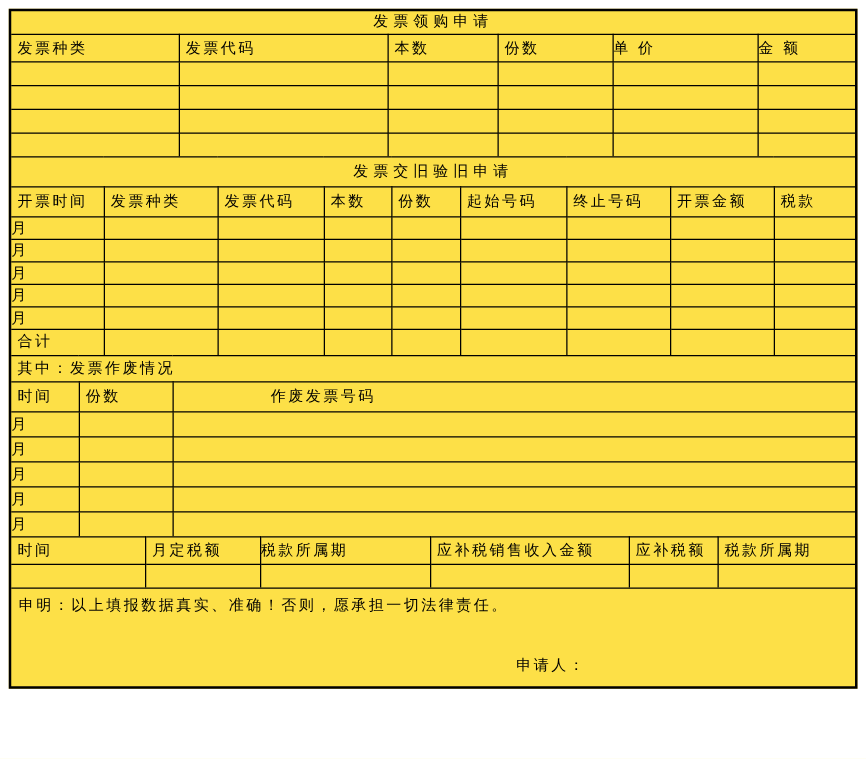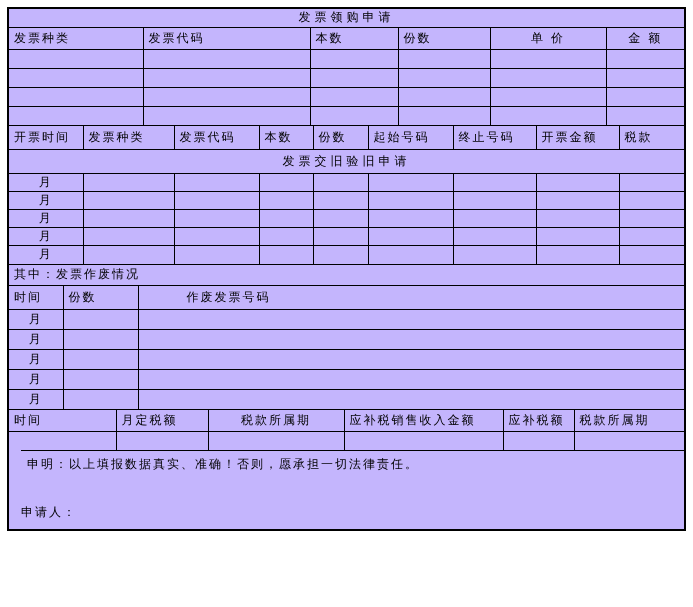--- a/index.html
+++ b/index.html
@@ -11,21 +11,21 @@
     font-family: "DejaVu Serif", "Liberation Serif", serif;
     color: #000000;
   }
   .form-wrap {
     position: absolute;
     left: 7px;
     top: 7px;
     width: 679px;
     box-sizing: border-box;
     border: 2px solid #000000;
-    background: #c4b5fd;
+    background: #fde047;
   }
   table.sec {
     border-collapse: collapse;
     border-style: hidden; 
     table-layout: fixed;
     width: 100%;
   }
   table.sec + table.sec,
   table.sec + div.footer-block {
     border-top: 1px solid #000000;
@@ -37,37 +37,36 @@
     padding: 0 5px;
     overflow: hidden;
     white-space: nowrap;
     vertical-align: middle;
   }
   td.title {
     text-align: center;
     letter-spacing: 4px;
     padding: 0;
   }
-  td.center { text-align: center; padding: 0; }
-  td.voidnum-hd { padding-left: 48px; }
+  td.center { padding: 0; }
+  td.voidnum-hd { padding-left: 78px; }
   tr.h17 { height: 17px; }
   tr.h18 { height: 18px; }
   tr.h19 { height: 19px; }
   tr.h20 { height: 20px; }
   tr.h21 { height: 21px; margin-top: 43px; }
   tr.h22 { height: 22px; }
   tr.h24 { height: 24px; }
   .footer-block {
     height: 79px;
     box-sizing: border-box;
     display: flex;
-    flex-direction: column;
+    flex-direction: row;
     font-size: 12px;
     letter-spacing: 2px;
-    margin-left: 12px;
   }
   .declaration {
     padding: 5px 6px 0 6px;
   }
   .applicant {
     margin-top: auto;
     margin-bottom: 8px;
     text-align: left;
   }
 </style>
@@ -139,79 +138,90 @@
         <col style="width:85px">
       <col style="width:54px">
         <col style="width:55px">
         <col style="width:85px">
       <col style="width:83px">
         <col style="width:83px">
         <col>
     </colgroup>
     <tbody>
         <tr class="h24">
+      <td class="title" colspan="9">发票交旧验旧申请</td>
+    </tr>
+    <tr class="h24">
       <td>开票时间</td>
       <td>发票种类</td>
       <td>发票代码</td>
       <td>本数</td>
       <td>份数</td>
       <td>起始号码</td>
       <td>终止号码</td>
       <td>开票金额</td>
       <td>税款</td>
     </tr>
-    <tr class="h24">
-      <td class="title" colspan="9">发票交旧验旧申请</td>
-    </tr>
-    <tr class="h18">
-      <td class="center">月</td>
-      <td></td>
-          <td></td>
-          <td></td>
-          <td></td>
-          <td></td>
-          <td></td>
-          <td></td>
-          <td></td>
-    </tr>
-    <tr class="h18">
-      <td class="center">月</td>
-      <td></td>
-          <td></td>
-          <td></td>
-          <td></td>
-          <td></td>
-          <td></td>
-          <td></td>
-          <td></td>
-    </tr>
-    <tr class="h18">
-      <td class="center">月</td>
-      <td></td>
-          <td></td>
-          <td></td>
-          <td></td>
-          <td></td>
-          <td></td>
-          <td></td>
-          <td></td>
-    </tr>
-    <tr class="h18">
-      <td class="center">月</td>
-      <td></td>
-          <td></td>
-          <td></td>
-          <td></td>
-          <td></td>
-          <td></td>
-          <td></td>
-          <td></td>
-    </tr>
-    <tr class="h18">
-      <td class="center">月</td>
+    <tr class="h18">
+      <td class="center">月</td>
+      <td></td>
+          <td></td>
+          <td></td>
+          <td></td>
+          <td></td>
+          <td></td>
+          <td></td>
+          <td></td>
+    </tr>
+    <tr class="h18">
+      <td class="center">月</td>
+      <td></td>
+          <td></td>
+          <td></td>
+          <td></td>
+          <td></td>
+          <td></td>
+          <td></td>
+          <td></td>
+    </tr>
+    <tr class="h18">
+      <td class="center">月</td>
+      <td></td>
+          <td></td>
+          <td></td>
+          <td></td>
+          <td></td>
+          <td></td>
+          <td></td>
+          <td></td>
+    </tr>
+    <tr class="h18">
+      <td class="center">月</td>
+      <td></td>
+          <td></td>
+          <td></td>
+          <td></td>
+          <td></td>
+          <td></td>
+          <td></td>
+          <td></td>
+    </tr>
+    <tr class="h18">
+      <td class="center">月</td>
+      <td></td>
+          <td></td>
+          <td></td>
+          <td></td>
+          <td></td>
+          <td></td>
+          <td></td>
+          <td></td>
+    </tr>
+    <tr class="h20">
+      <td>合计</td>
       <td></td>
           <td></td>
           <td></td>
           <td></td>
           <td></td>
           <td></td>
           <td></td>
           <td></td>
     </tr>
   </tbody>

